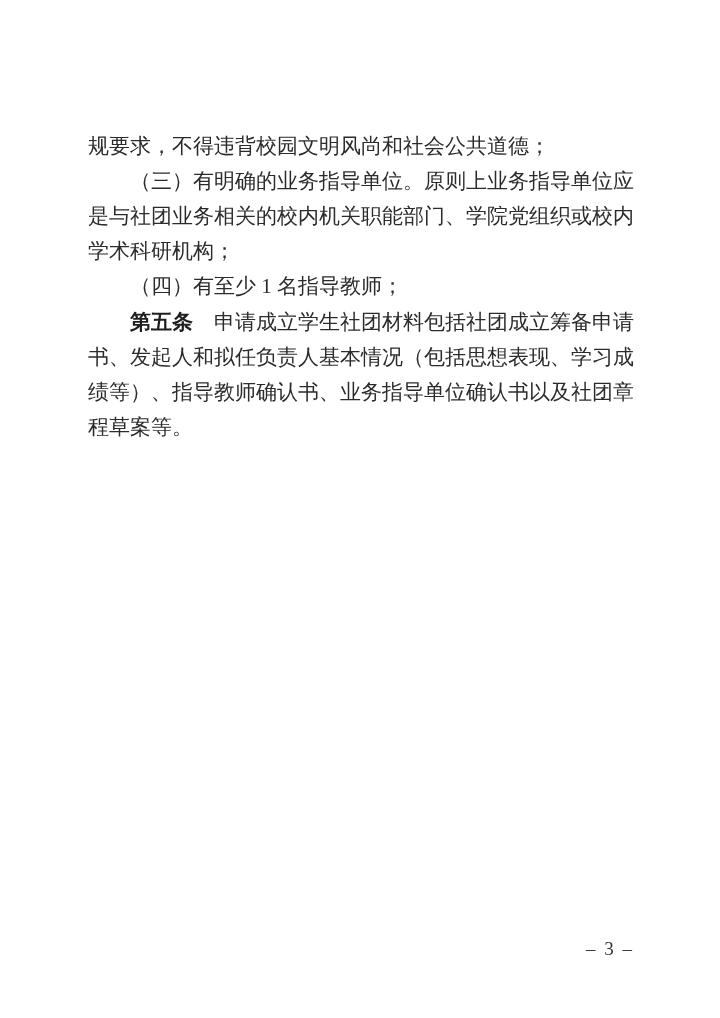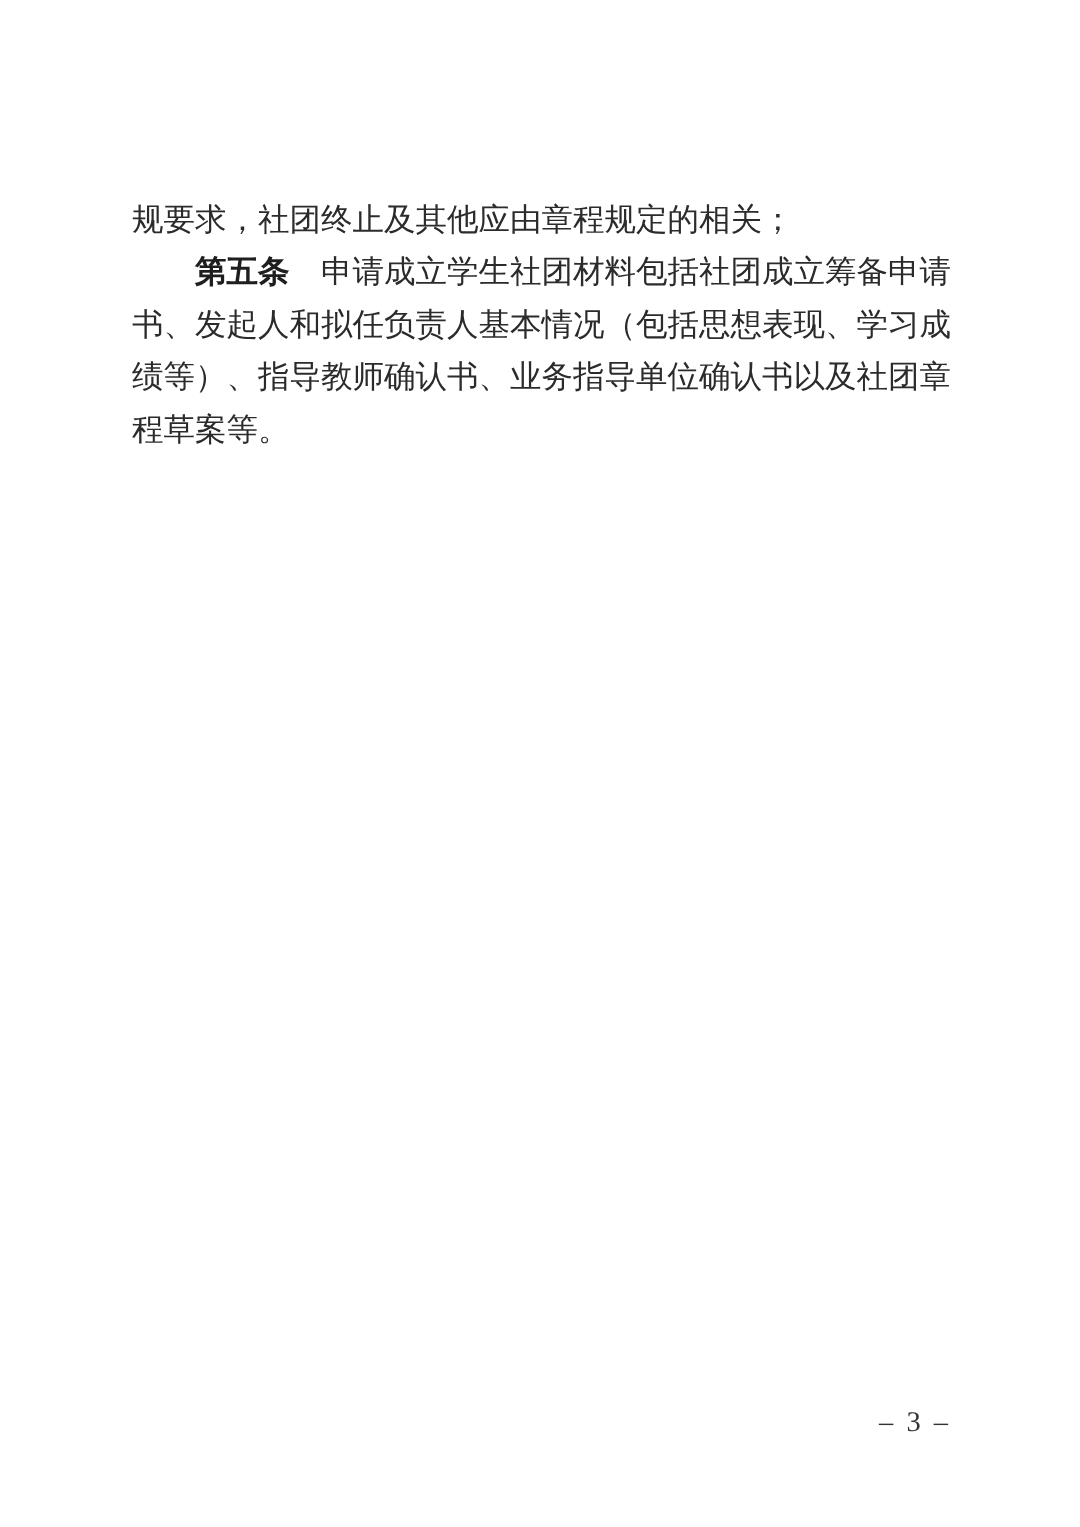--- a/index.html
+++ b/index.html
@@ -54,20 +54,24 @@
     color: #333333;
     letter-spacing: 2px;
     font-family: "Liberation Serif", "DejaVu Serif", serif;
   }
 </style>
 </head>
 <body>
 
 <div class="page">
   <div class="text-block">
-      <p class="para">规要求，社团终止及其他应由章程规定的相关；</p>
+      <p class="para">规要求，不得违背校园文明风尚和社会公共道德；</p>
+      <p class="para indent">（三）有明确的业务指导单位。原则上业务指导单位应
+是与社团业务相关的校内机关职能部门、学院党组织或校内
+学术科研机构；</p>
+      <p class="para indent">（四）有至少 1 名指导教师；</p>
       <p class="para indent"><b class="term">第五条</b>申请成立学生社团材料包括社团成立筹备申请
 书、发起人和拟任负责人基本情况（包括思想表现、学习成
 绩等）、指导教师确认书、业务指导单位确认书以及社团章
 程草案等。</p>
     </div>
   <div class="page-number">– 3 –</div>
 </div>
 
 </body></html>

